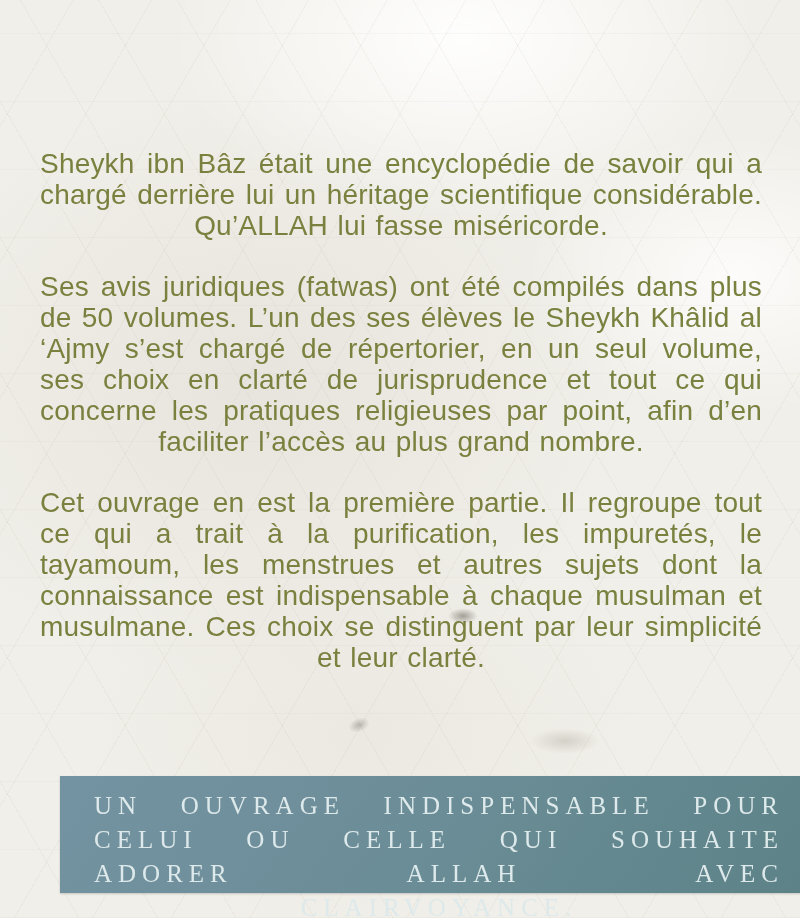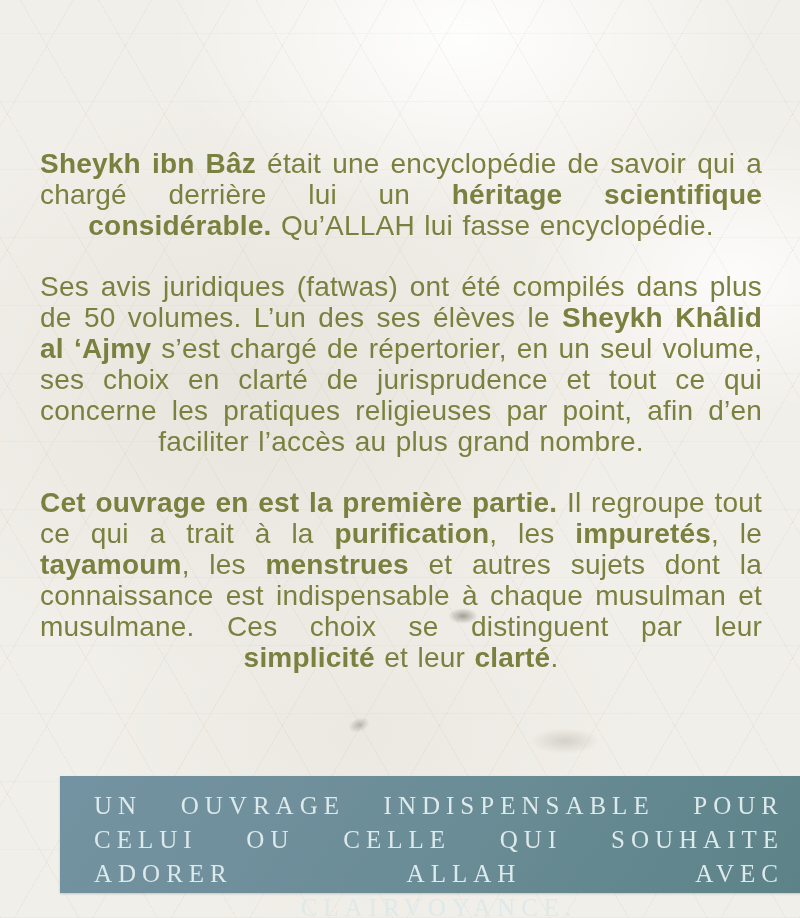--- a/index.html
+++ b/index.html
@@ -39,21 +39,21 @@
     line-height: 31px;
     letter-spacing: 0.2px;
     word-spacing: 1.5px;
     text-align: justify;
     text-align-last: center;
   }
   .text-block p {
     margin: 0 0 30px 0;
   }
   .text-block .b {
-    font-weight: bold;
+    font-weight: normal;
   }
   .banner {
     position: absolute;
     left: 22px;
     top: 776px;
     width: 758px;
     height: 117px;
     box-sizing: border-box;
     padding: 13px 34px 0 34px;
     background: linear-gradient(125deg, #7493a2 0%, #6b8d97 48%, #5c8287 100%);
@@ -87,21 +87,21 @@
     background: radial-gradient(ellipse at center, rgba(140,135,120,0.28), rgba(140,135,120,0) 70%);
   }
 </style>
 </head>
 <body>
 
 <div class="cover">
   <div class="pattern"></div>
 
   <div class="text-block">
-    <p><span class="b">Sheykh ibn Bâz</span><span> était une encyclopédie de savoir qui a chargé derrière lui un </span><span class="b">héritage scientifique considérable.</span><span> Qu’ALLAH lui fasse encyclopédie.</span></p>
+    <p><span class="b">Sheykh ibn Bâz</span><span> était une encyclopédie de savoir qui a chargé derrière lui un </span><span class="b">héritage scientifique considérable.</span><span> Qu’ALLAH lui fasse miséricorde.</span></p>
     <p><span>Ses avis juridiques (fatwas) ont été compilés dans plus de 50 volumes. L’un des ses élèves le </span><span class="b">Sheykh Khâlid al ‘Ajmy</span><span> s’est chargé de répertorier, en un seul volume, ses choix en clarté de jurisprudence et tout ce qui concerne les pratiques religieuses par point, afin d’en faciliter l’accès au plus grand nombre.</span></p>
     <p><span class="b">Cet ouvrage en est la première partie.</span><span> Il regroupe tout ce qui a trait à la </span><span class="b">purification</span><span>, les </span><span class="b">impuretés</span><span>, le </span><span class="b">tayamoum</span><span>, les </span><span class="b">menstrues</span><span> et autres sujets dont la connaissance est indispensable à chaque musulman et musulmane. Ces choix se distinguent par leur </span><span class="b">simplicité</span><span> et leur </span><span class="b">clarté</span><span>.</span></p>
   </div>
 
   <div class="smudge smudge-1"></div>
   <div class="smudge smudge-2"></div>
   <div class="smudge smudge-3"></div>
 
   <div class="banner">UN OUVRAGE INDISPENSABLE POUR CELUI OU CELLE QUI SOUHAITE ADORER ALLAH AVEC CLAIRVOYANCE.</div>
 </div>

